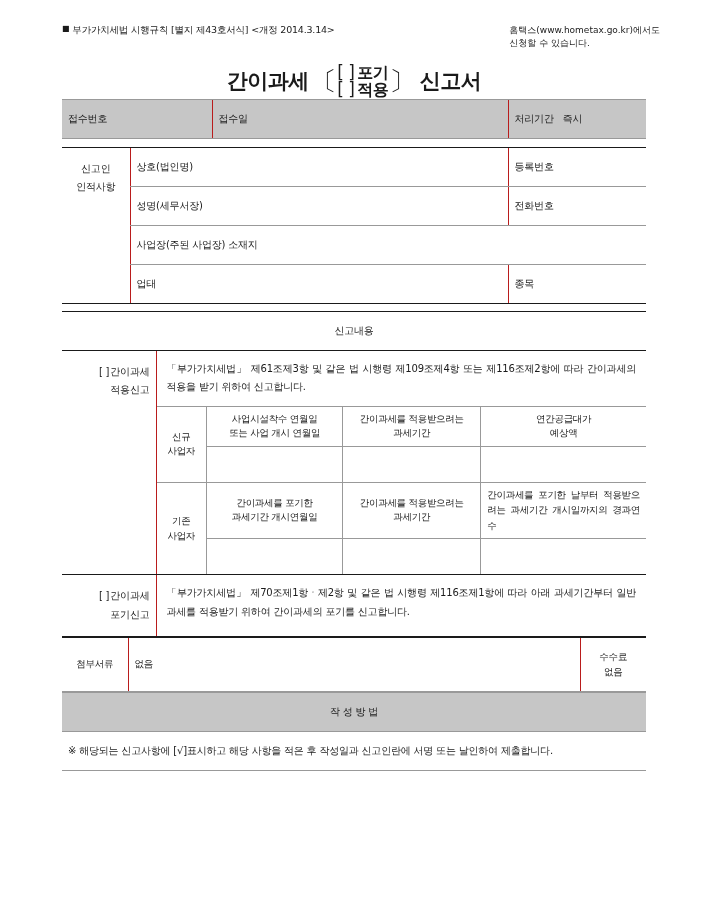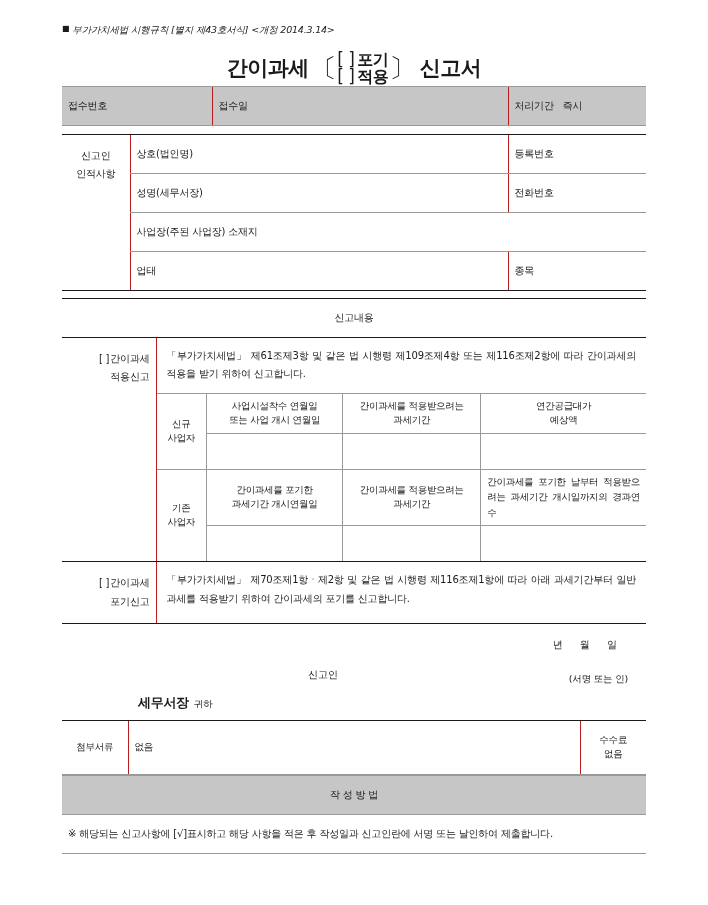--- a/index.html
+++ b/index.html
@@ -8,21 +8,21 @@
     width:708px; height:905px;
     background:#ffffff;
     font-family:"DejaVu Sans","Liberation Sans",sans-serif;
     color:#1a1a1a;
     font-size:10px;
   }
   .page { position:relative; width:708px; height:905px; padding:0; }
 
   
   .topbar { display:flex; justify-content:space-between; align-items:flex-start;
-            padding:24px 48px 0 62px;font-style:italic; }
+            padding:24px 48px 0 62px; }
   .form-ref { font-size:9.5px; letter-spacing:-0.2px; white-space:nowrap; }
   .sq { font-size:8px; vertical-align:2px; margin-right:3px; }
   .hometax { font-size:9px; line-height:1.45; text-align:left; white-space:nowrap; }
 
   
   .title-wrap { display:flex; justify-content:center; align-items:center; margin-top:14px; }
   .title { display:flex; align-items:center; font-weight:bold; font-size:21px; letter-spacing:-0.5px; }
   .t-main { }
   .brackets { display:inline-flex; align-items:center; margin:0 2px; }
   .brk { font-size:26px; font-weight:normal; line-height:0.88; }
@@ -86,20 +86,24 @@
   .howto { text-align:center; font-size:11px; letter-spacing:2px; padding:6px 0; }
   .instr { padding:11px 10px 11px 12px; font-size:9.5px; letter-spacing:-0.2px; }
 </style>
 </head>
 <body>
 
 <div class="page">
 
   <div class="topbar">
     <div class="form-ref"><span class="sq">■</span><span>부가가치세법 시행규칙 [별지 제43호서식] &lt;개정 2014.3.14&gt;</span></div>
+    <div class="hometax">
+      <div>홈택스(www.hometax.go.kr)에서도</div>
+      <div>신청할 수 있습니다.</div>
+    </div>
   </div>
 
   <div class="title-wrap">
     <div class="title">
       <span class="t-main">간이과세</span>
       <span class="brackets">
         <span class="brk brk-l">〔</span>
         <span class="stack">
           <span class="row">
             <span class="bx">[ ]</span>
@@ -251,28 +255,20 @@
         <div><span class="bk">[ ]</span><span>간이과세</span></div>
         <div>포기신고</div>
       </td>
       <td class="bb-thick bl-thin" style="padding:0">
         <div class="para">「부가가치세법」 제70조제1항ㆍ제2항 및 같은 법 시행령 제116조제1항에 따라 아래 과세기간부터 일반과세를 적용받기 위하여 간이과세의 포기를 신고합니다.</div>
       </td>
     </tr>
   </tbody>
     </table>
 
-  <div class="sign">
-    <div class="ymd">년     월     일</div>
-    <div class="declarant">신고인</div>
-    <div class="sigmark">(서명 또는 인)</div>
-    <div class="office">
-      <b>세무서장</b><span>귀하</span>
-    </div>
-  </div>
 
   <table class="tbl foot">
     <colgroup>
         <col style="width:66px">
         <col style="width:452px">
         <col style="width:66px">
       </colgroup>
     <tbody>
         <tr>
       <td class="bt-thick bb-thin ctr">첨부서류</td>

